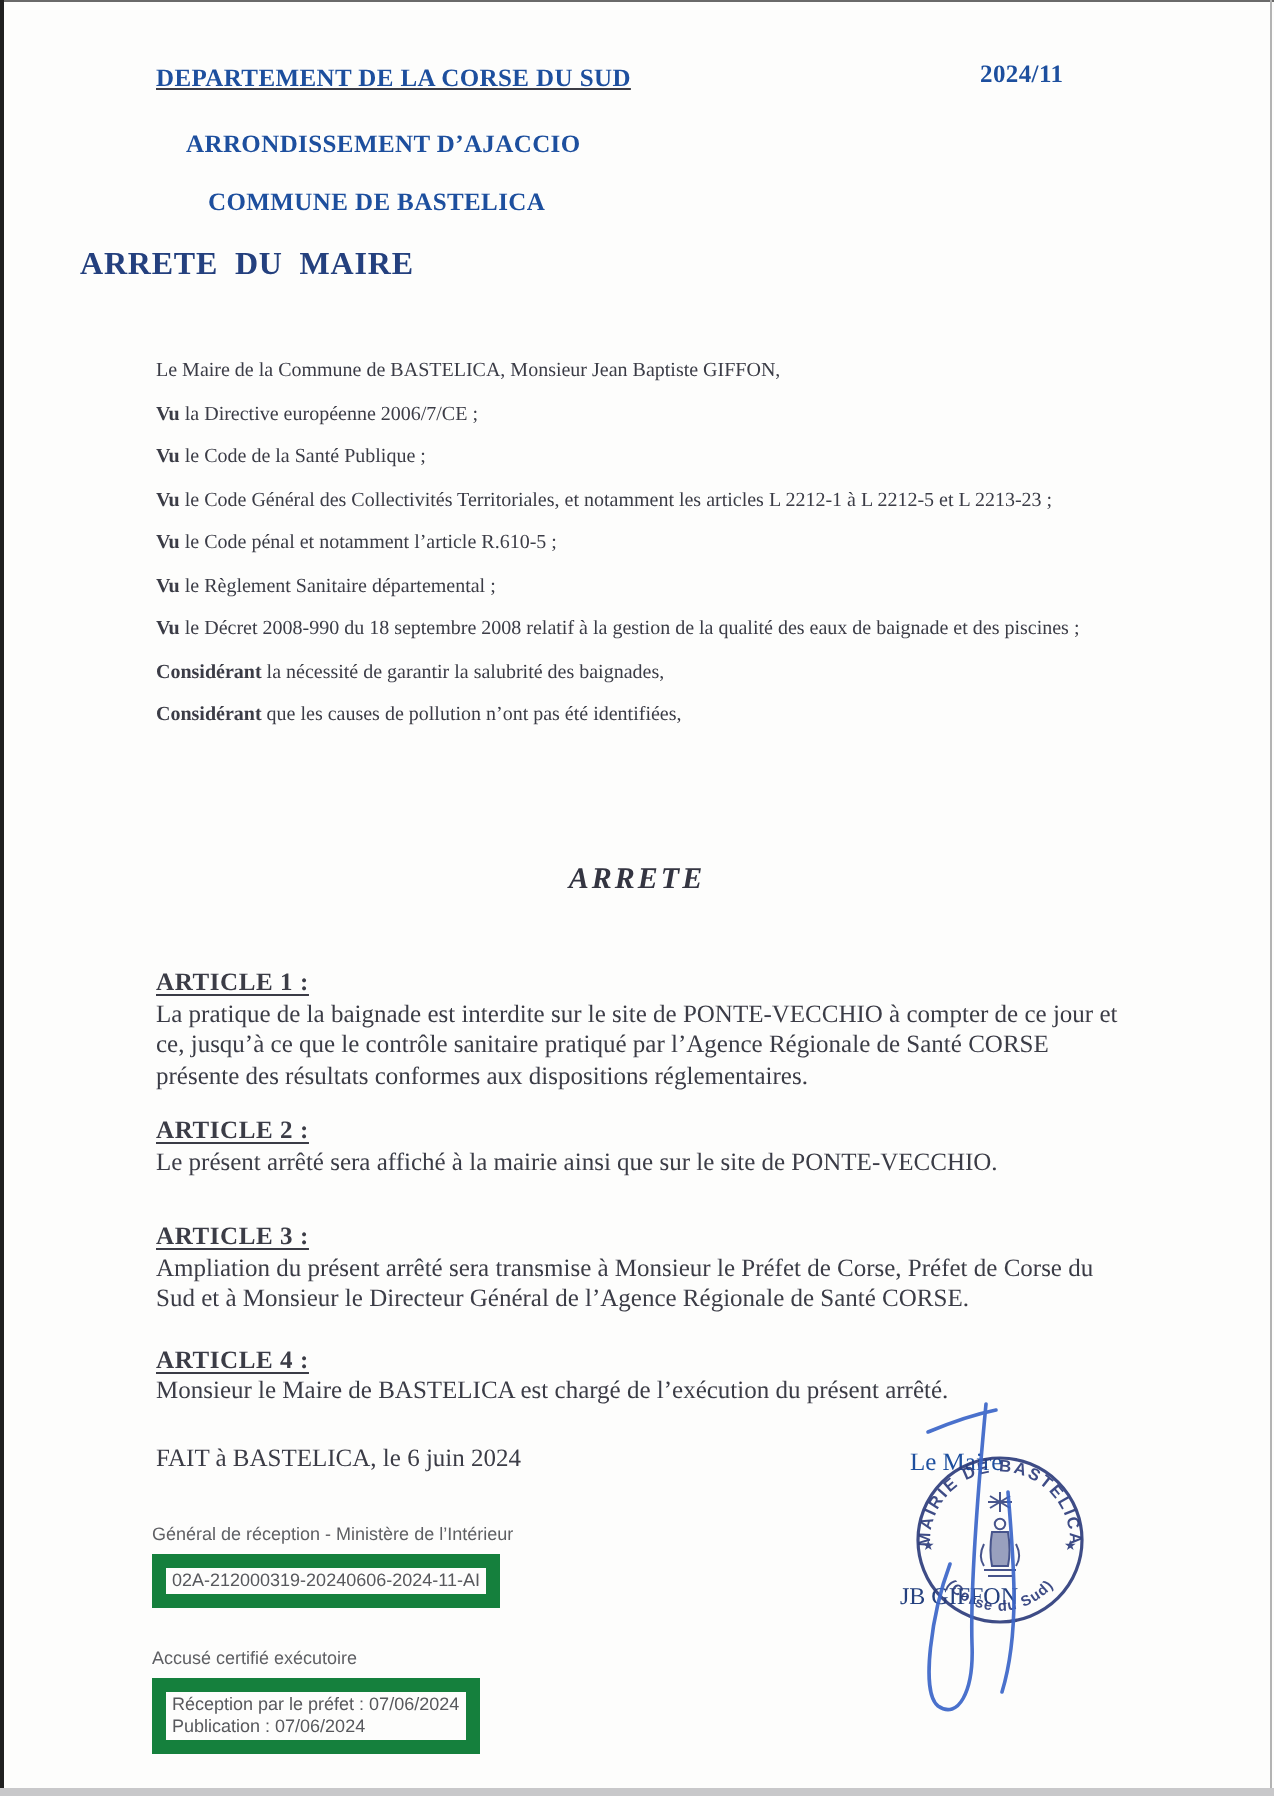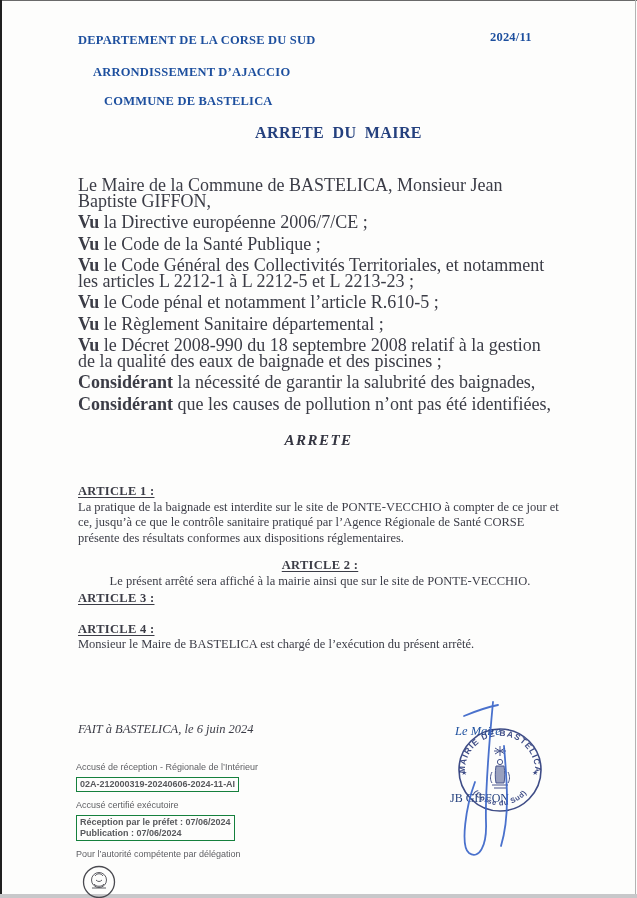--- a/index.html
+++ b/index.html
@@ -17,77 +17,76 @@
   }
   
   .edge { position: absolute; background: #222; }
   .edge-left  { left: 0; top: 0; width: 2px; height: 100%; background: #202020; }
   .edge-top   { left: 0; top: 0; width: 100%; height: 1px; background: #6a6a6a; }
   .edge-right { right: 1px; top: 0; width: 1px; height: 100%; background: #b3b3b3; }
   .edge-bottom{ left: 0; bottom: 0; width: 100%; height: 4px; background: #c8c8ca; }
 
   
   .letterhead { position: absolute; top: 30px; left: 78px; right: 40px; }
-  .letterhead .row1 { position: relative; }
+  .letterhead .row1 { position: relative; text-decoration: underline; }
   .head-line {
     font-weight: bold; font-size: 12.5px; color: #1d4f9e;
     letter-spacing: 0.2px; line-height: 14px;
   }
   .ref-number { position: absolute; left: 412px; top: 0; }
   .row2 { margin: 17px 0 0 15px; }
   .row3 { margin: 15px 0 0 26px; }
 
   
-  .titles { position: absolute; top: 124px; left: 0; width: 100%; text-align: center; color: #24407e; padding-left: 40px; }
+  .titles { position: absolute; top: 124px; left: 0; width: 100%; text-align: left; color: #24407e; padding-left: 40px; }
   .title-main { font-weight: bold; font-size: 16px; line-height: 18px; word-spacing: 4px; letter-spacing: 0.4px; }
   .title-sub  { font-weight: bold; font-size: 13.5px; line-height: 17px; margin-top: 1px; letter-spacing: 0.2px; }
 
   
-  .preamble { position: absolute; top: 178px; left: 78px; width: 484px; font-size: 18px; line-height: 15.5px; }
+  .preamble { position: absolute; top: 178px; left: 78px; width: 484px; font-size: 10px; line-height: 15.5px; }
   .preamble p { margin-bottom: 6px; }
   .clause b { font-weight: bold; }
 
   
   .arrete-heading {
     position: absolute; top: 432px; left: 0; width: 100%;
     text-align: center; font-weight: bold; font-style: italic;
     font-size: 15px; letter-spacing: 1.5px; color: #343541;
   }
 
   
   .articles { position: absolute; top: 484px; left: 78px; width: 484px; font-size: 12.5px; line-height: 15.5px; }
   .article { margin-bottom: 12px; }
-  .article:nth-child(2) { margin-bottom: 2px; text-align: center; }
+  .article:nth-child(2) { margin-bottom: 22px; }
   .article:nth-child(3) { margin-bottom: 15px; }
   .article-label {
     font-weight: bold; text-decoration: underline;
     text-underline-offset: 2px; letter-spacing: 0.3px;
   }
 
   
-  .closing { position: absolute; top: 722px; left: 78px; right: 40px; font-size: 12.5px; font-style: italic; }
+  .closing { position: absolute; top: 722px; left: 78px; right: 40px; font-size: 12.5px; }
   .fait-line { display: inline-block; }
   .signatory-title { position: absolute; left: 377px; top: 2px; color: #1d4f9e; }
   .signed-name { position: absolute; top: 791px; left: 450px; font-size: 12px; color: #24407e; z-index: 1; }
 
   .stamp-svg { position: absolute; left: 452px; top: 722px; z-index: 2; }
   .signature-svg { position: absolute; left: 430px; top: 694px; z-index: 3; }
 
   
   .reception {
     position: absolute; top: 762px; left: 76px; width: 210px;
     font-family: "Liberation Sans", sans-serif;
     font-size: 9px; line-height: 11px; color: #5e5f63;
   }
   .rec-line { margin-bottom: 4px; white-space: nowrap; }
   .rec-box {
-    display: inline-block; border: 1px solid #15803d;
-    padding: 1px 3px; margin-bottom: 8px; white-space: nowrap;
+    display: inline-block; border: 7px solid #15803d;
+    padding: 1px 3px; margin-bottom: 20px; white-space: nowrap;
     color: #57585c;
-    font-weight: bold;
   }
   .seal-svg { display: block; margin: 2px 0 0 4px; }
 </style>
 </head>
 <body>
 
 <div class="page">
   <div class="edge edge-top"></div>
   <div class="edge edge-left"></div>
   <div class="edge edge-right"></div>
@@ -126,20 +125,21 @@
       <div class="article">
         <div class="article-label">ARTICLE 1 :</div>
         <div class="article-text">La pratique de la baignade est interdite sur le site de PONTE-VECCHIO à compter de ce jour et ce, jusqu’à ce que le contrôle sanitaire pratiqué par l’Agence Régionale de Santé CORSE présente des résultats conformes aux dispositions réglementaires.</div>
       </div>
       <div class="article">
         <div class="article-label">ARTICLE 2 :</div>
         <div class="article-text">Le présent arrêté sera affiché à la mairie ainsi que sur le site de PONTE-VECCHIO.</div>
       </div>
       <div class="article">
         <div class="article-label">ARTICLE 3 :</div>
+        <div class="article-text">Ampliation du présent arrêté sera transmise à Monsieur le Préfet de Corse, Préfet de Corse du Sud et à Monsieur le Directeur Général de l’Agence Régionale de Santé CORSE.</div>
       </div>
       <div class="article">
         <div class="article-label">ARTICLE 4 :</div>
         <div class="article-text">Monsieur le Maire de BASTELICA est chargé de l’exécution du présent arrêté.</div>
       </div>
     </div>
 
   <div class="closing">
     <span class="fait-line">FAIT à BASTELICA, le 6 juin 2024</span>
     <span class="signatory-title">Le Maire</span>
@@ -183,21 +183,21 @@
 
   <svg class="signature-svg" width="160" height="176" viewBox="0 0 160 176">
     <g stroke="#3b66c9" stroke-width="1.8" fill="none" stroke-linecap="round" opacity="0.92">
       <path d="M 63,8 C 60,40 55,95 56,128 C 57,152 49,166 39,159 C 30,152 36,112 45,88"></path>
       <path d="M 74,52 C 77,88 80,122 71,152"></path>
       <path d="M 34,22 C 46,17 58,13 68,11"></path>
     </g>
   </svg>
 
   <div class="reception">
-    <div class="rec-line">Accusé de réception - Régionale de l’Intérieur</div>
+    <div class="rec-line">Général de réception - Ministère de l’Intérieur</div>
     <div class="rec-box">02A-212000319-20240606-2024-11-AI</div>
     <div class="rec-line">Accusé certifié exécutoire</div>
     <div class="rec-box">
       <div>Réception par le préfet : 07/06/2024</div>
       <div>Publication : 07/06/2024</div>
     </div>
     <div class="rec-line">Pour l’autorité compétente par délégation</div>
     <svg class="seal-svg" width="40" height="44" viewBox="0 0 40 44">
       <g stroke="#4a4a50" fill="none">
         <circle cx="19" cy="18" r="15.5" stroke-width="1.3"></circle>

